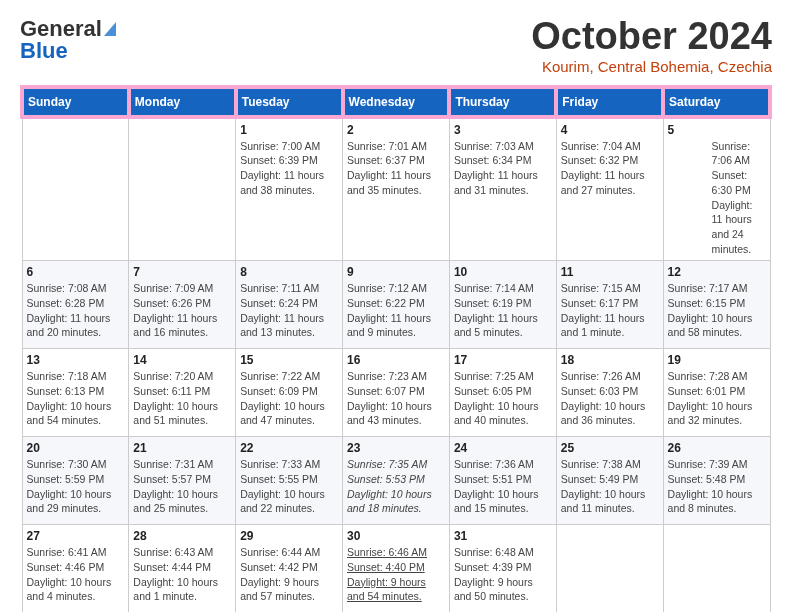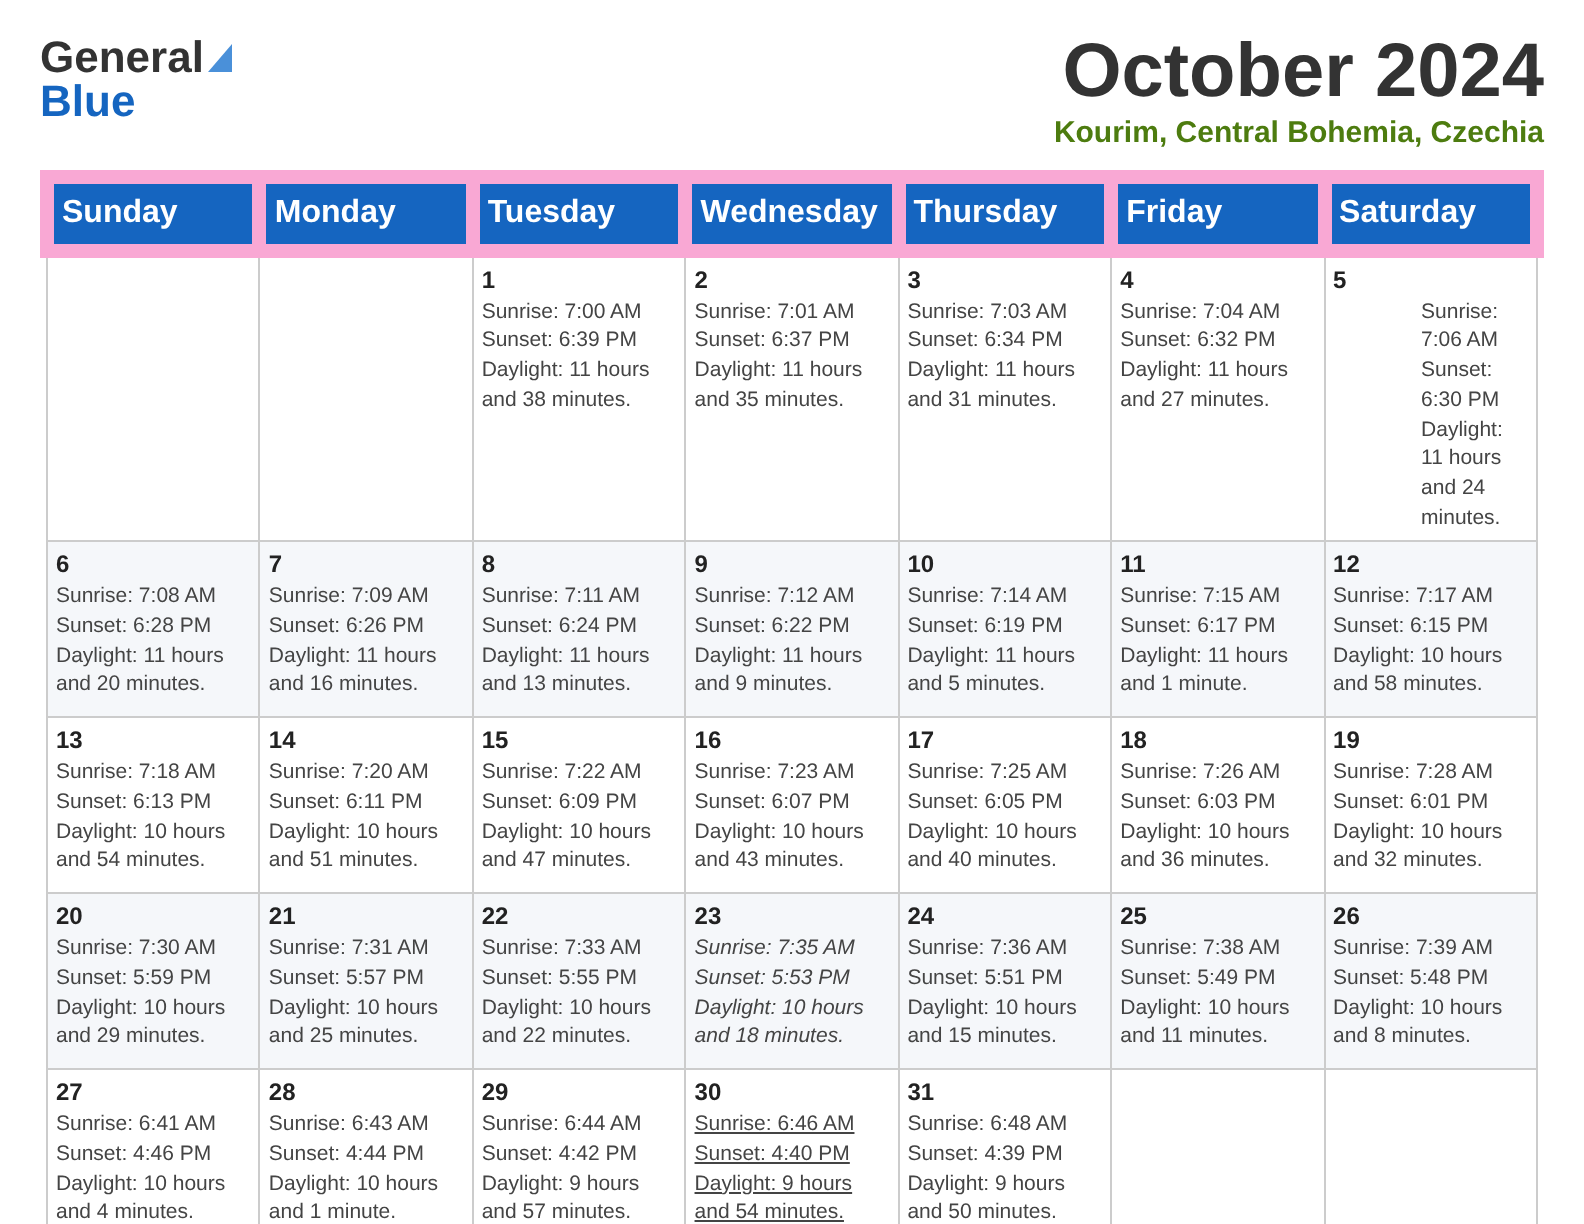--- a/index.html
+++ b/index.html
@@ -32,36 +32,35 @@
     .logo-row { display: flex; align-items: center; }
     .title-block { text-align: right; }
     .month-title {
       font-size: 38px;
       font-weight: bold;
       color: #333;
       line-height: 1.1;
     }
     .subtitle {
       font-size: 15px;
-      color: #4d7c0f;
-      font-weight: bold;
+      color: #c2410c;
     }
     table {
       width: 100%;
       border-collapse: collapse;
       font-size: 11px;
     }
     thead tr th {
       background: #1565c0;
       color: #fff;
       padding: 6px 4px;
       text-align: left;
-      font-size: 16px;
+      font-size: 12px;
       font-weight: bold;
-      border: 7px solid #f9a8d4;
+      border: 4px solid #f9a8d4;
     }
     tbody tr td {
       border: 1px solid #ccc;
       vertical-align: top;
       padding: 4px 4px;
       width: 14.28%;
       min-height: 80px;
       height: 88px;
       background: #fff;
     }

